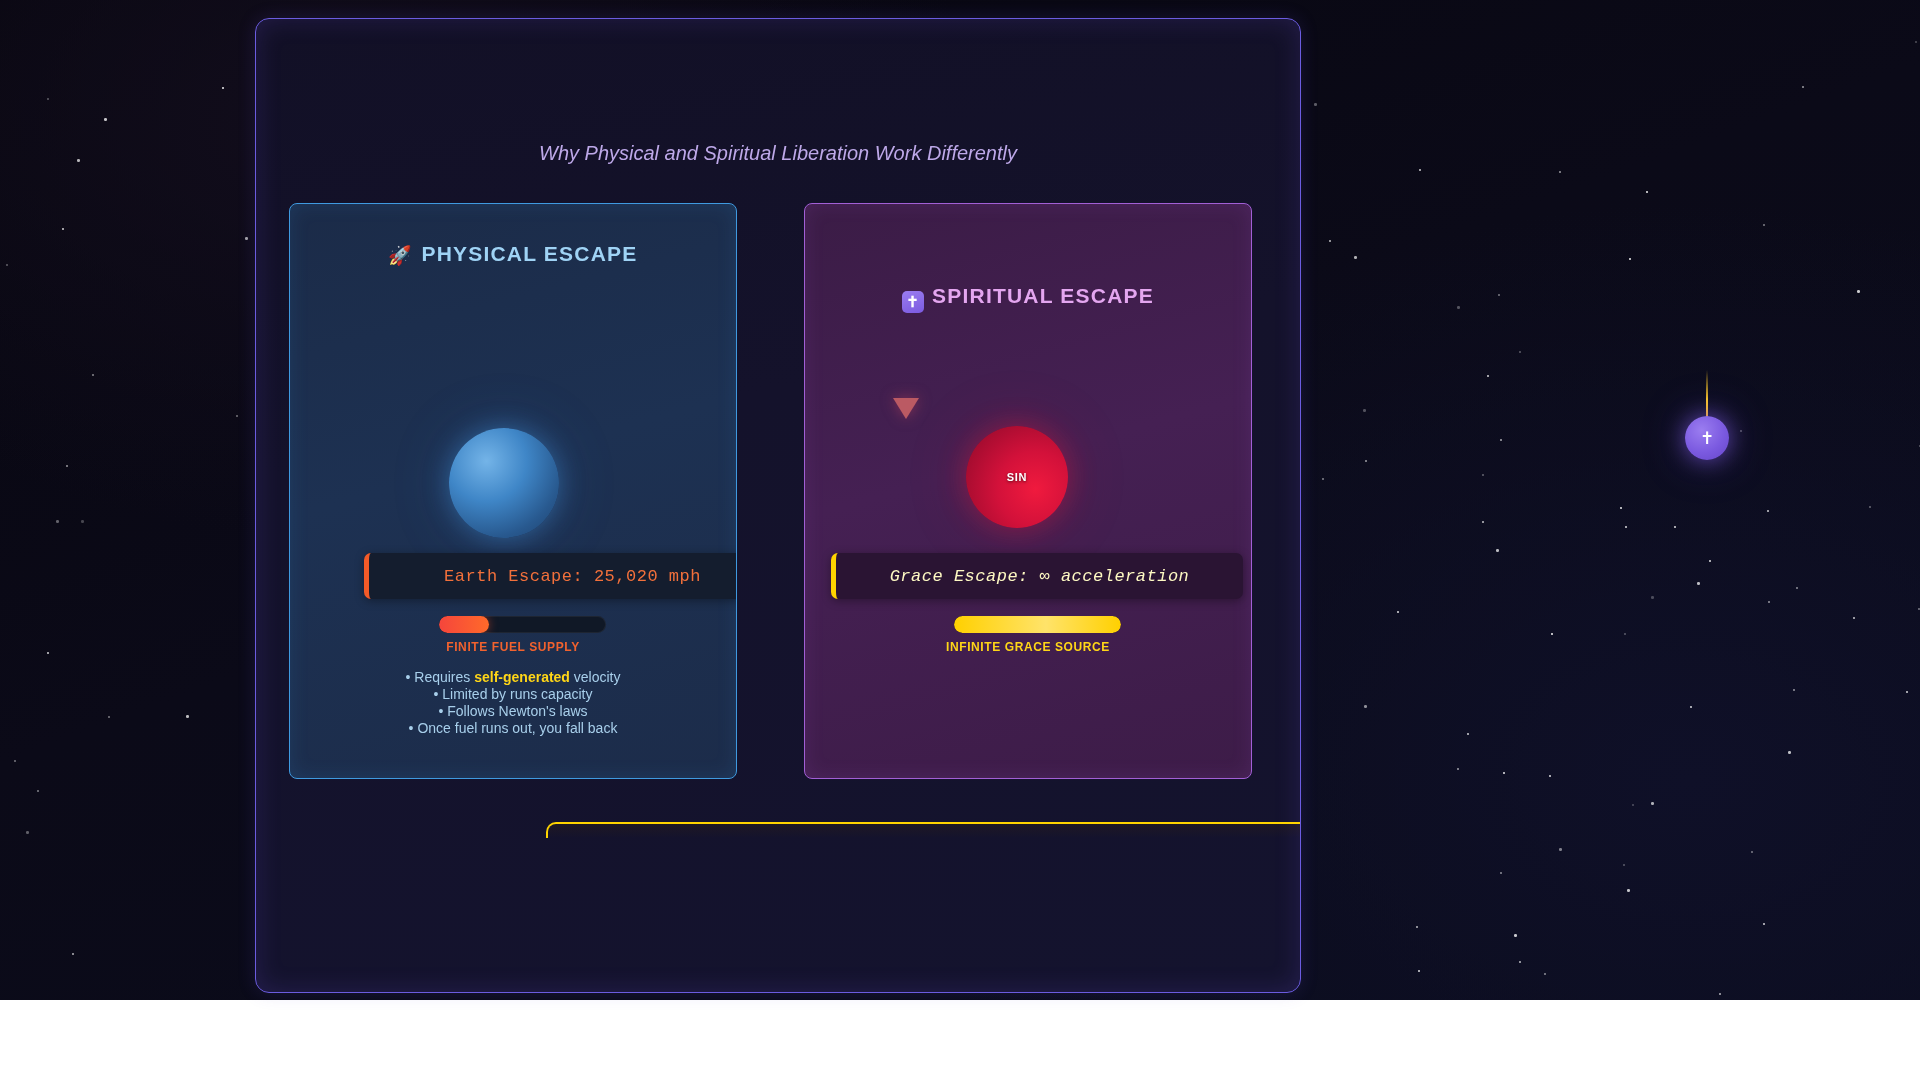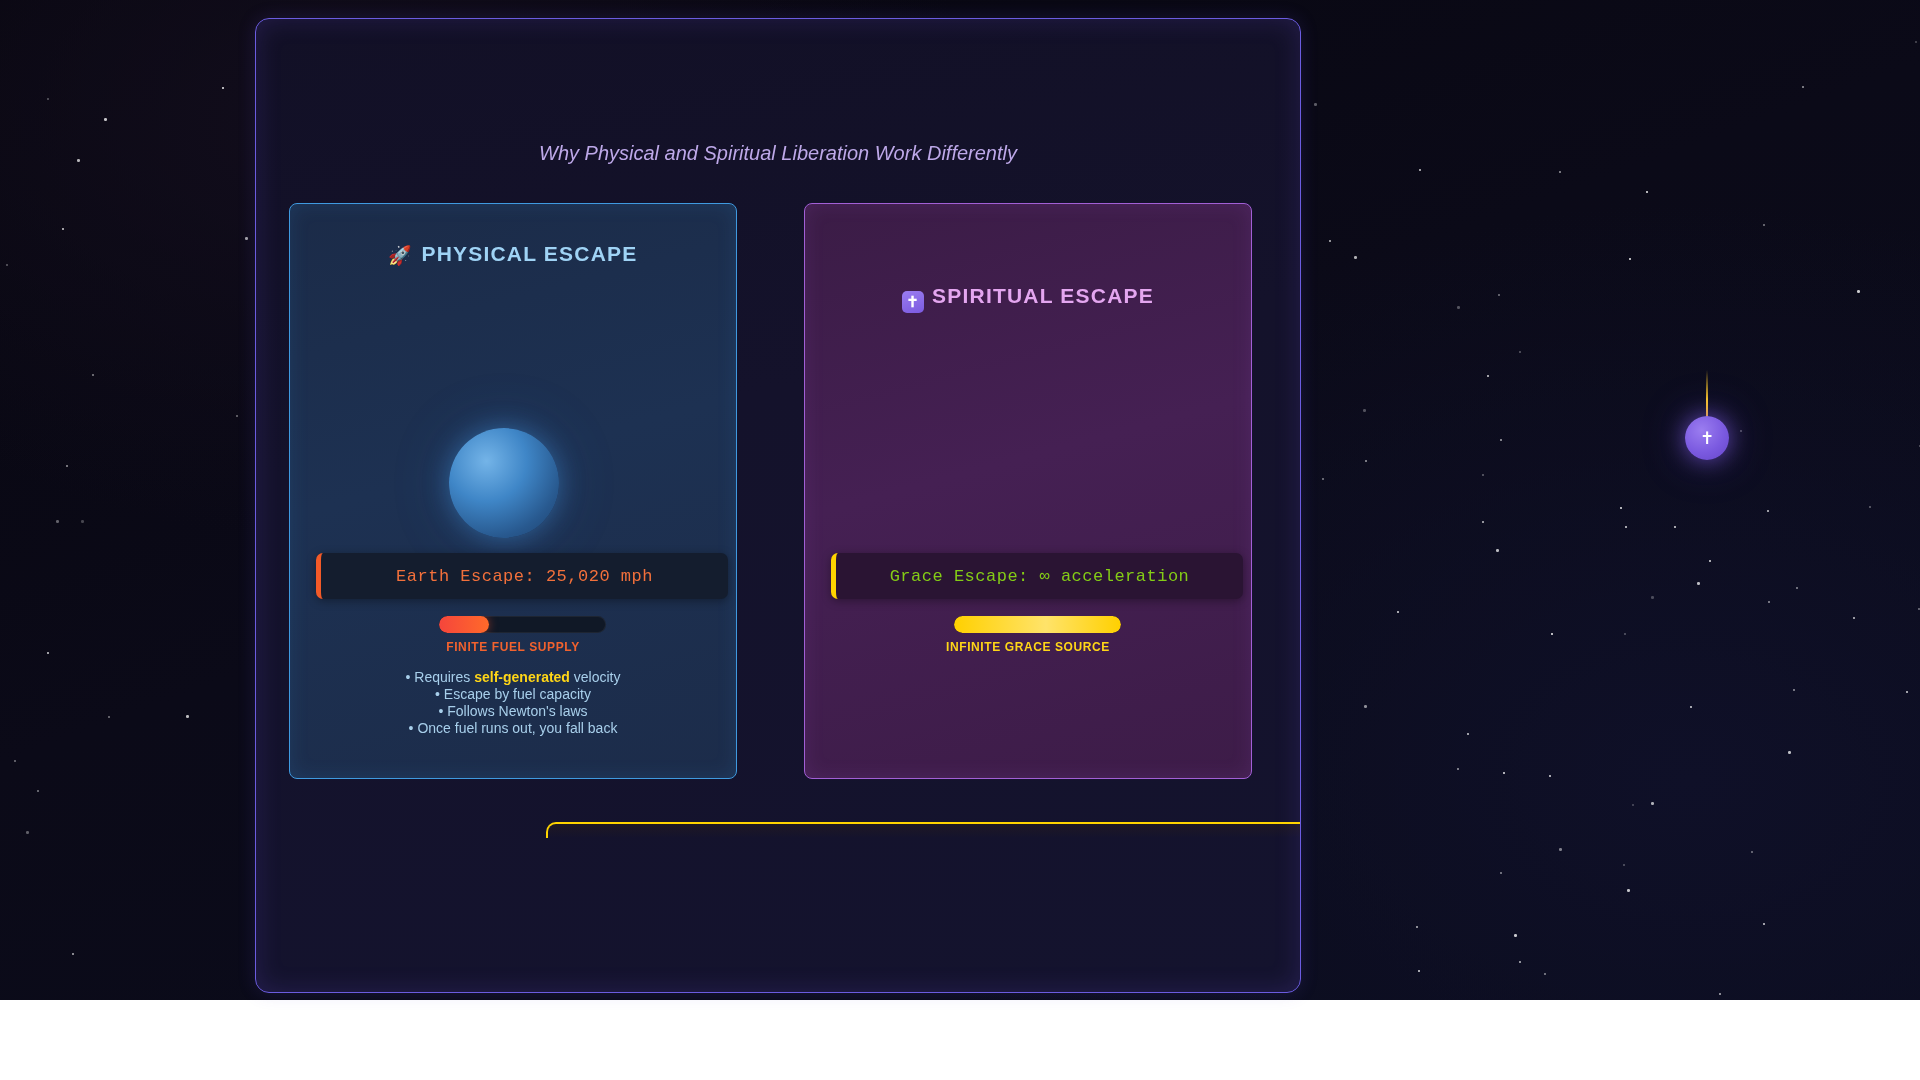--- a/index.html
+++ b/index.html
@@ -101,24 +101,26 @@
   
   .readout{
     position:absolute; top:349px; left:26px; width:412px; height:46px;
     border-radius:7px;
     display:flex; align-items:center; justify-content:center;
     font-family:"Liberation Mono", monospace; font-size:17px; letter-spacing:.5px;
   }
   #readout-physical{
     background:#141d2e; border-left:5px solid #f35a28; color:#f2703b;
     box-shadow:0 2px 10px rgba(0,0,0,.35);
+    margin-left:48px;
   }
   #readout-spiritual{
-    background:#2a1433; border-left:5px solid #ffd400; color:#84cc16;
+    background:#2a1433; border-left:5px solid #ffd400; color:#fef9c3;
     box-shadow:0 2px 10px rgba(0,0,0,.35);
+    font-style:italic;
   }
 
   
   .meter{
     position:absolute; top:412px; left:149px; width:167px; height:17px;
     border-radius:9px; overflow:hidden;
   }
   #meter-physical{ background:#101826; box-shadow:0 0 0 1px rgba(255,255,255,.06) inset; }
   #meter-spiritual{ background:#241030; box-shadow:0 0 0 1px rgba(255,255,255,.06) inset; }
   .meter-fill{ height:100%; border-radius:9px; }
@@ -277,31 +279,37 @@
 
     <div id="readout-physical" class="readout">Earth Escape: 25,020 mph</div>
 
     <div id="meter-physical" class="meter">
       <div id="meter-fill-physical" class="meter-fill" style="width:30%"></div>
     </div>
     <div id="meter-label-physical" class="meter-label">FINITE FUEL SUPPLY</div>
 
     <ul id="bullets-physical" class="bullets">
       <li><span>• Requires </span><span class="hl">self-generated</span><span> velocity</span></li>
-      <li><span>• Escape by fuel capacity</span></li>
+      <li><span>• Limited by runs capacity</span></li>
       <li><span>• Follows Newton's laws</span></li>
       <li><span>• Once fuel runs out, you fall back</span></li>
     </ul>
   </div>
 
   <div id="card-spiritual" class="card">
     <div class="card-head">
       <span class="head-icon" style="display:inline-block;width:22px;height:22px;line-height:22px;text-align:center;border-radius:5px;background:linear-gradient(160deg,#9b7df0,#7b5ae0);color:#fff;font-size:15px;vertical-align:-4px;">✝</span><span>SPIRITUAL ESCAPE</span>
     </div>
 
+    <div class="stage">
+      <div id="fall-arrow"></div>
+      <div id="sin-planet">
+        <span id="sin-label">SIN</span>
+      </div>
+    </div>
 
     <div id="readout-spiritual" class="readout">Grace Escape: ∞ acceleration</div>
 
     <div id="meter-spiritual" class="meter">
       <div id="meter-fill-spiritual" class="meter-fill" style="width:100%"></div>
     </div>
     <div id="meter-label-spiritual" class="meter-label">INFINITE GRACE SOURCE</div>
 
   </div>
 

